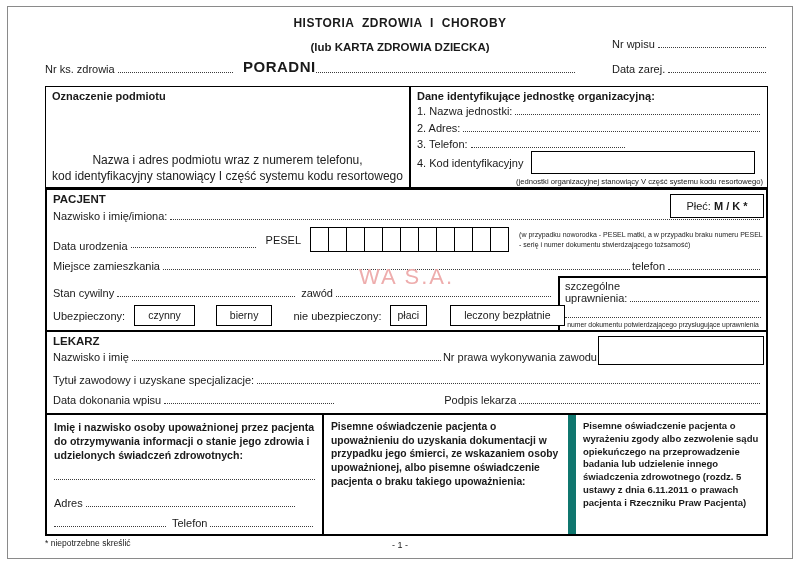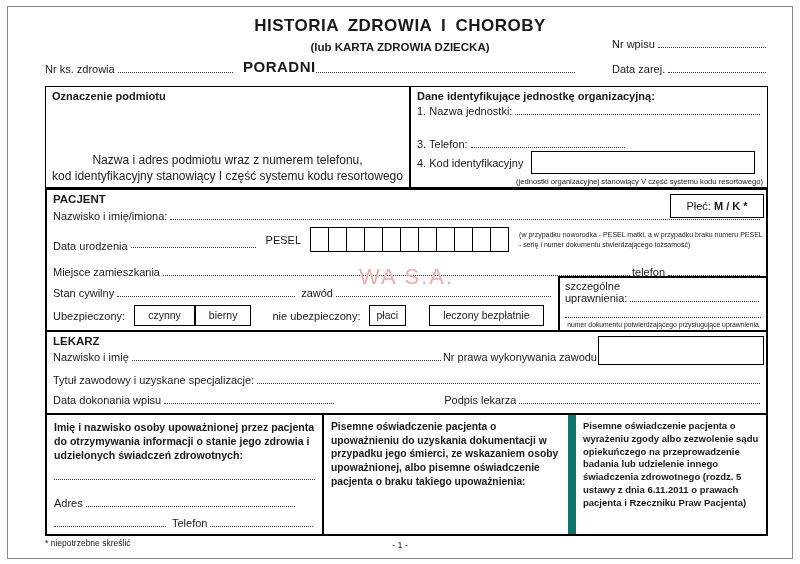--- a/index.html
+++ b/index.html
@@ -33,21 +33,21 @@
   .sp-line{position:absolute;left:5px;right:5px;bottom:12px;border-bottom:1px dotted #3c3c3c;}
   .sp-note{position:absolute;left:0;right:0;bottom:2px;text-align:center;font-size:6.8px;color:#222;}
   
   .watermark{font-size:22px;letter-spacing:2px;color:#eeadad;white-space:nowrap;}
   
   .cols{display:flex;}
   .col{position:relative;box-sizing:border-box;padding:5px 7px 0 7px;}
   .col-head{font-weight:bold;font-size:10.6px;line-height:1.33;}
   .col-text{font-weight:bold;font-size:10.3px;line-height:1.33;}
   .col-text-sm{font-weight:bold;font-size:9.5px;line-height:1.35;}
-  .title{font-size:17px;letter-spacing:.5px;word-spacing:4px;}
+  .title{font-size:12px;letter-spacing:.5px;word-spacing:4px;}
   .subtitle{font-size:11.5px;}
   .poradni{font-size:15px;letter-spacing:.5px;}
 </style>
 </head>
 <body>
 
 <div class="page-border"></div>
 
 <div class="abs b title" style="left:0;right:0;top:16px;text-align:center;">HISTORIA ZDROWIA I CHOROBY</div>
 <div class="abs b subtitle" style="left:0;right:0;top:41px;text-align:center;">(lub KARTA ZDROWIA DZIECKA)</div>
@@ -77,20 +77,24 @@
     <div>kod identyfikacyjny stanowiący I część systemu kodu resortowego</div>
   </div>
 </div>
 
 <div class="abs box1" style="left:410px;top:86px;width:356px;height:100px;">
   <div class="abs b" style="left:6px;top:3px;font-size:11px;">Dane identyfikujące  jednostkę organizacyjną:</div>
   <div class="abs frow" style="left:6px;right:5px;top:18px;">
     <span class="lbl">1. Nazwa jednostki:</span>
     <span class="dots"></span>
   </div>
+  <div class="abs frow" style="left:6px;right:5px;top:35px;">
+    <span class="lbl">2. Adres:</span>
+    <span class="dots"></span>
+  </div>
   <div class="abs frow" style="left:6px;top:51px;width:210px;">
     <span class="lbl">3. Telefon:</span>
     <span class="dots"></span>
   </div>
   <div class="abs fcen" style="left:6px;top:64px;">
     <span class="lbl">4. Kod identyfikacyjny</span>
     <span class="kodbox"></span>
   </div>
   <div class="unit-caption">(jednostki organizacyjnej stanowiący V część systemu kodu resortowego)</div>
 </div>
@@ -120,21 +124,21 @@
         <div class="pcell"></div>
         <div class="pcell"></div>
         <div class="pcell"></div>
         <div class="pcell"></div>
         <div class="pcell"></div>
         <div class="pcell"></div>
       </span>
     <span class="pesel-note" style="margin-left:10px;flex:1;">(w przypadku noworodka - PESEL matki, a w przypadku braku numeru PESEL - serię i numer dokumentu stwierdzającego tożsamość)</span>
   </div>
 
-  <div class="abs frow" style="left:6px;right:4px;top:76px;justify-content:space-between;">
+  <div class="abs frow" style="left:6px;right:4px;top:70px;justify-content:space-between;">
     <span class="lbl">Miejsce zamieszkania</span>
     <span class="dots"></span>
     <span class="lbl">telefon</span>
     <span class="dotsf" style="width:92px;"></span>
   </div>
 
   <div class="abs watermark" style="left: 312px; top: 74px; color: rgb(238, 173, 173);">WA S.A.</div>
 
   <div class="abs frow" style="left:6px;top:97px;width:500px;">
     <span class="lbl">Stan cywilny</span>
@@ -149,21 +153,21 @@
       <span class="lbl">uprawnienia:</span>
       <span class="dots"></span>
     </div>
     <div class="sp-line"></div>
     <div class="sp-note">numer dokumentu potwierdzającego przysługujące uprawnienia</div>
   </div>
 
   <div class="abs fcen" style="left:6px;top:115px;">
     <span class="lbl">Ubezpieczony:</span>
     <span class="opt" style="margin-left:9px;">czynny</span>
-    <span class="opt" style="">bierny</span>
+    <span class="opt" style="margin-left:21px;">bierny</span>
     <span class="lbl" style="margin-left:21px;">nie ubezpieczony:</span>
     <span class="opt" style="margin-left:8px;padding:3px 7px 4px;">płaci</span>
     <span class="opt" style="margin-left:23px;">leczony bezpłatnie</span>
   </div>
 </div>
 
 <div class="abs sec" style="left:45px;top:330px;width:719px;height:81px;">
   <div class="abs b" style="left:6px;top:3px;font-size:11.5px;">LEKARZ</div>
   <div class="abs box1" style="right:2px;top:4px;width:164px;height:27px;"></div>
 

